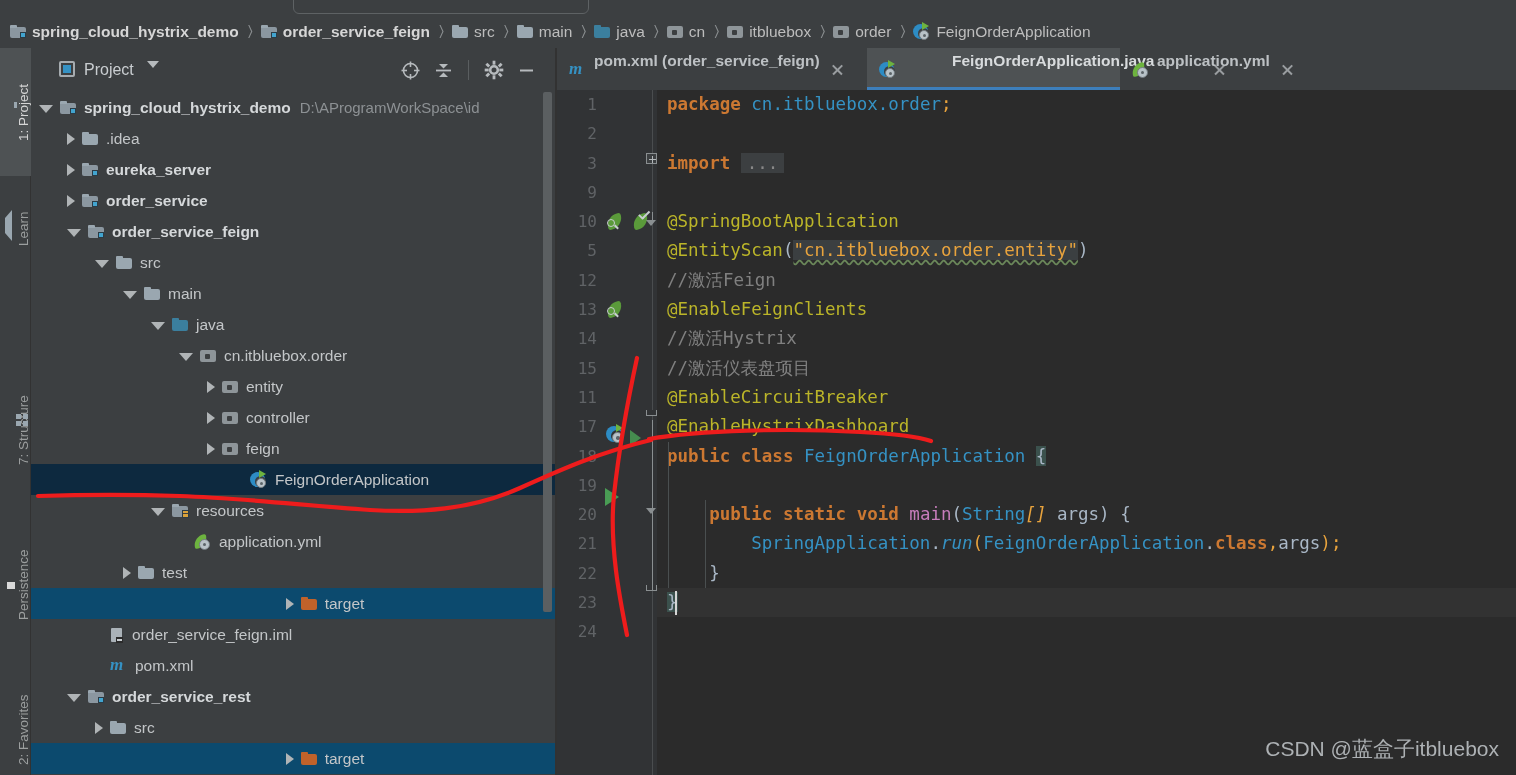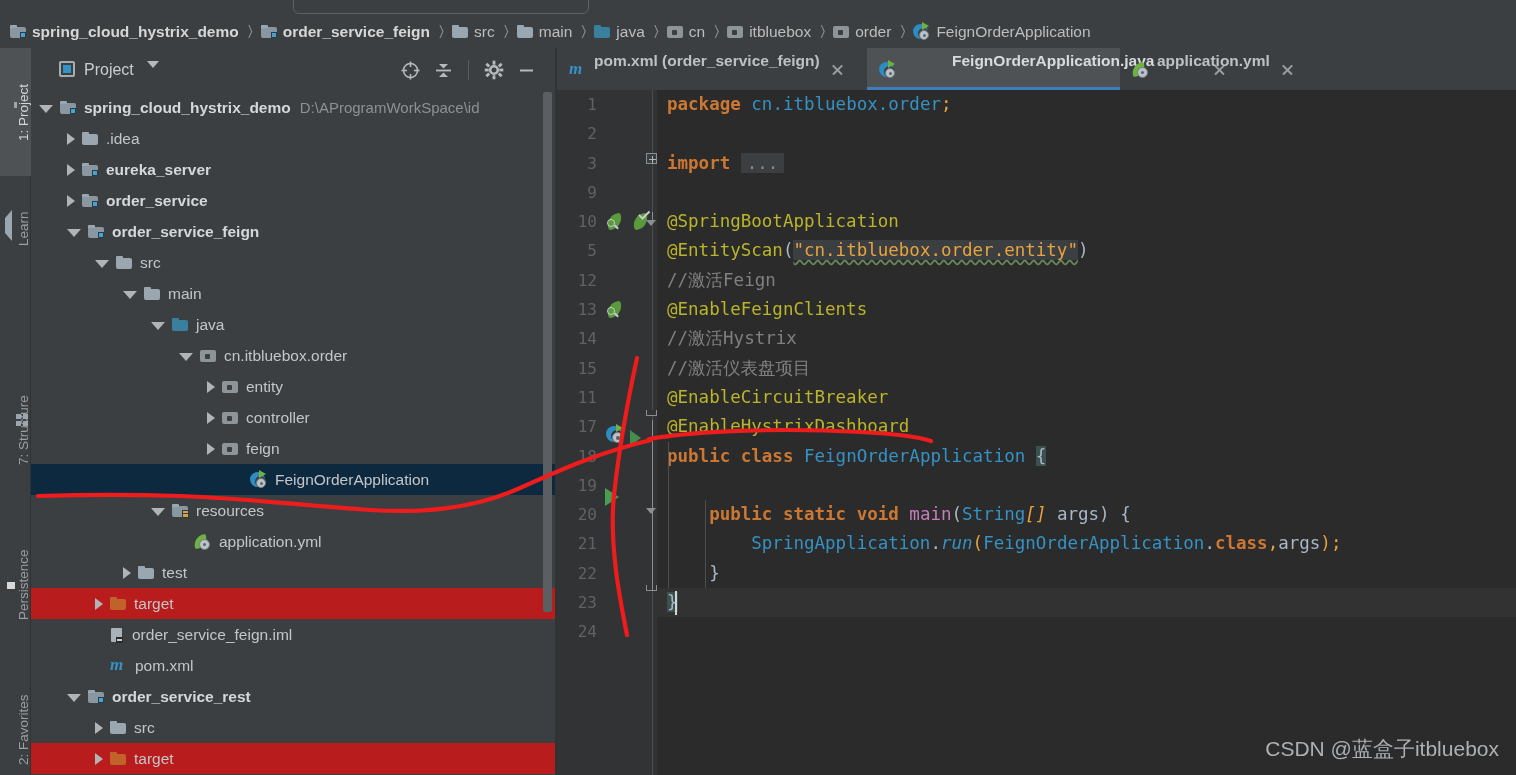--- a/index.html
+++ b/index.html
@@ -189,21 +189,21 @@
 
   .treewrap{
     position:absolute; left:0; top:44px; width:524px; height:683px;
     overflow:hidden; background:#3c3f41;
   }
   .trow{
     position:relative; height:31px; display:flex; align-items:center;
     white-space:nowrap; font-size:15.5px; color:#c3c6c8;
   }
   .trow.sel{ background:#0d293f; }
-  .trow.excl{ background:#b91c1c; }
+  .trow.excl{ background:#0c4a6e;justify-content:center; }
   .trow .arrow{
     width:0; height:0; flex:0 0 auto; margin-right:7px;
     border-top:6px solid transparent; border-bottom:6px solid transparent;
     border-left:8px solid #b0b4b6;
   }
   .trow .arrow.open{
     border-left:7px solid transparent; border-right:7px solid transparent;
     border-top:8px solid #b0b4b6; border-bottom:0;
     margin-top:3px;
   }

